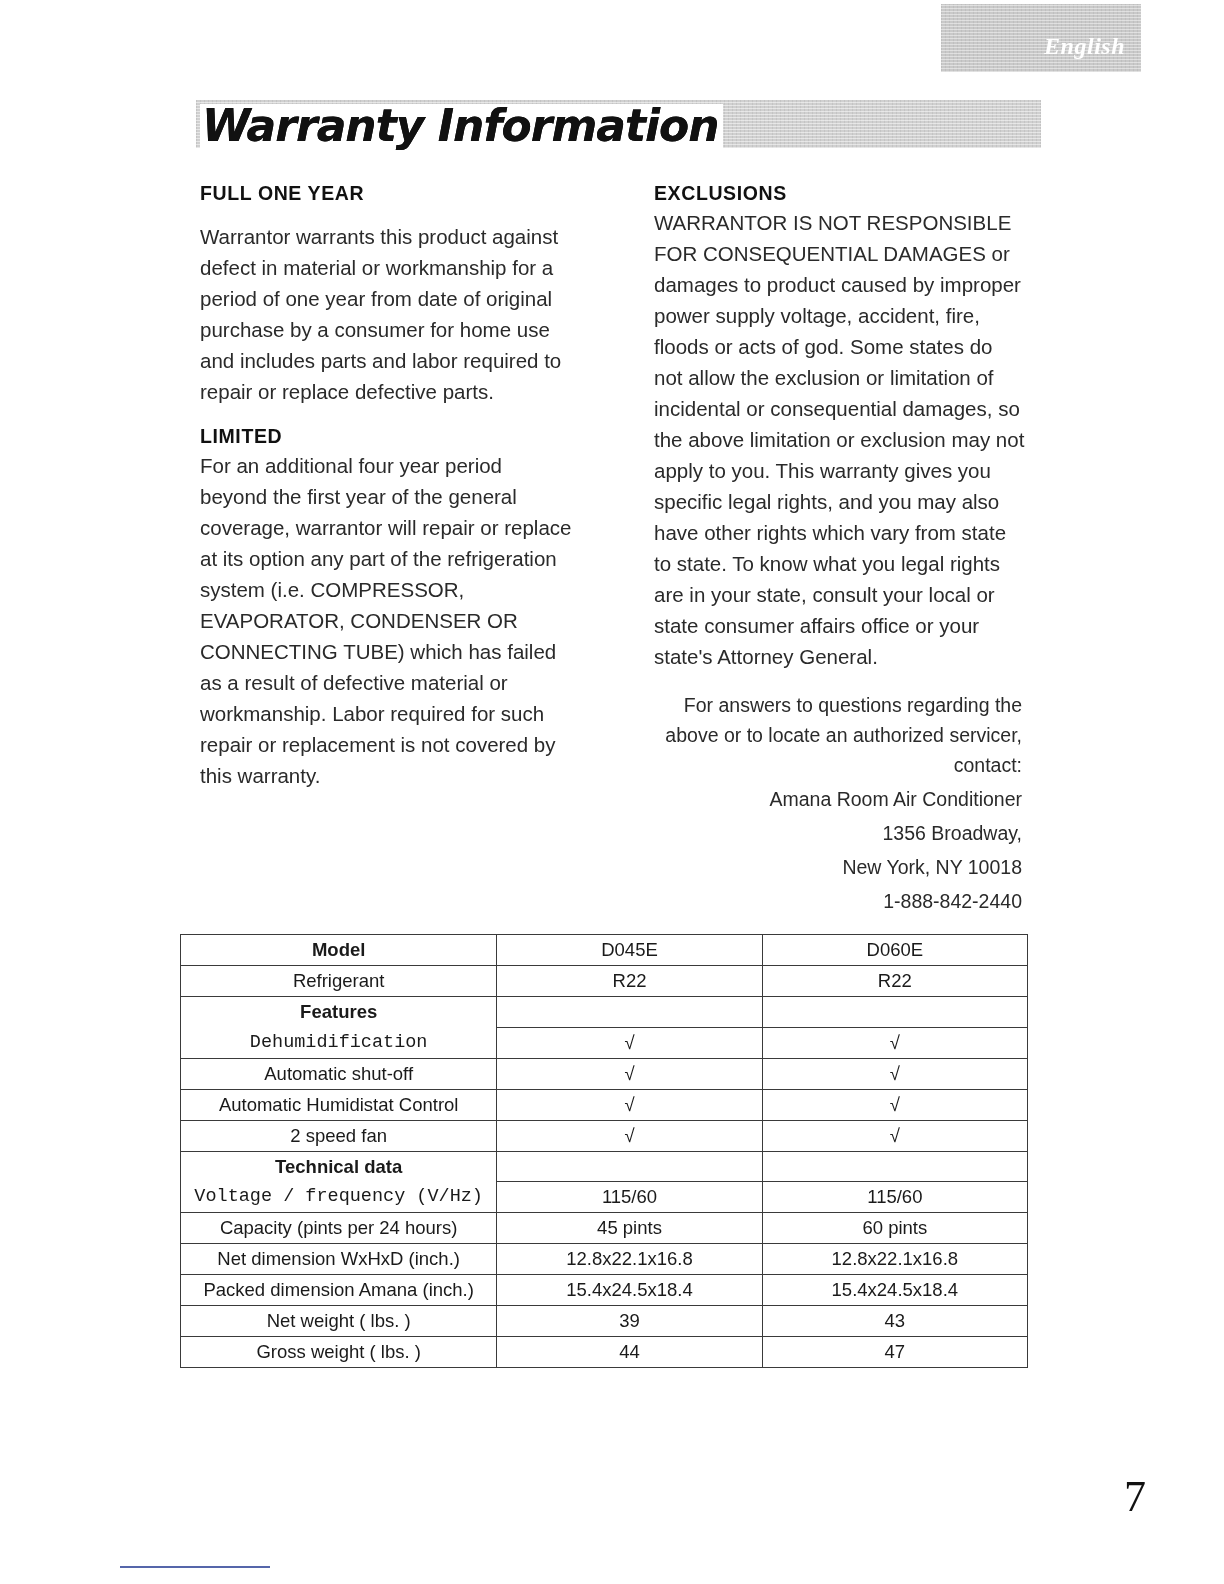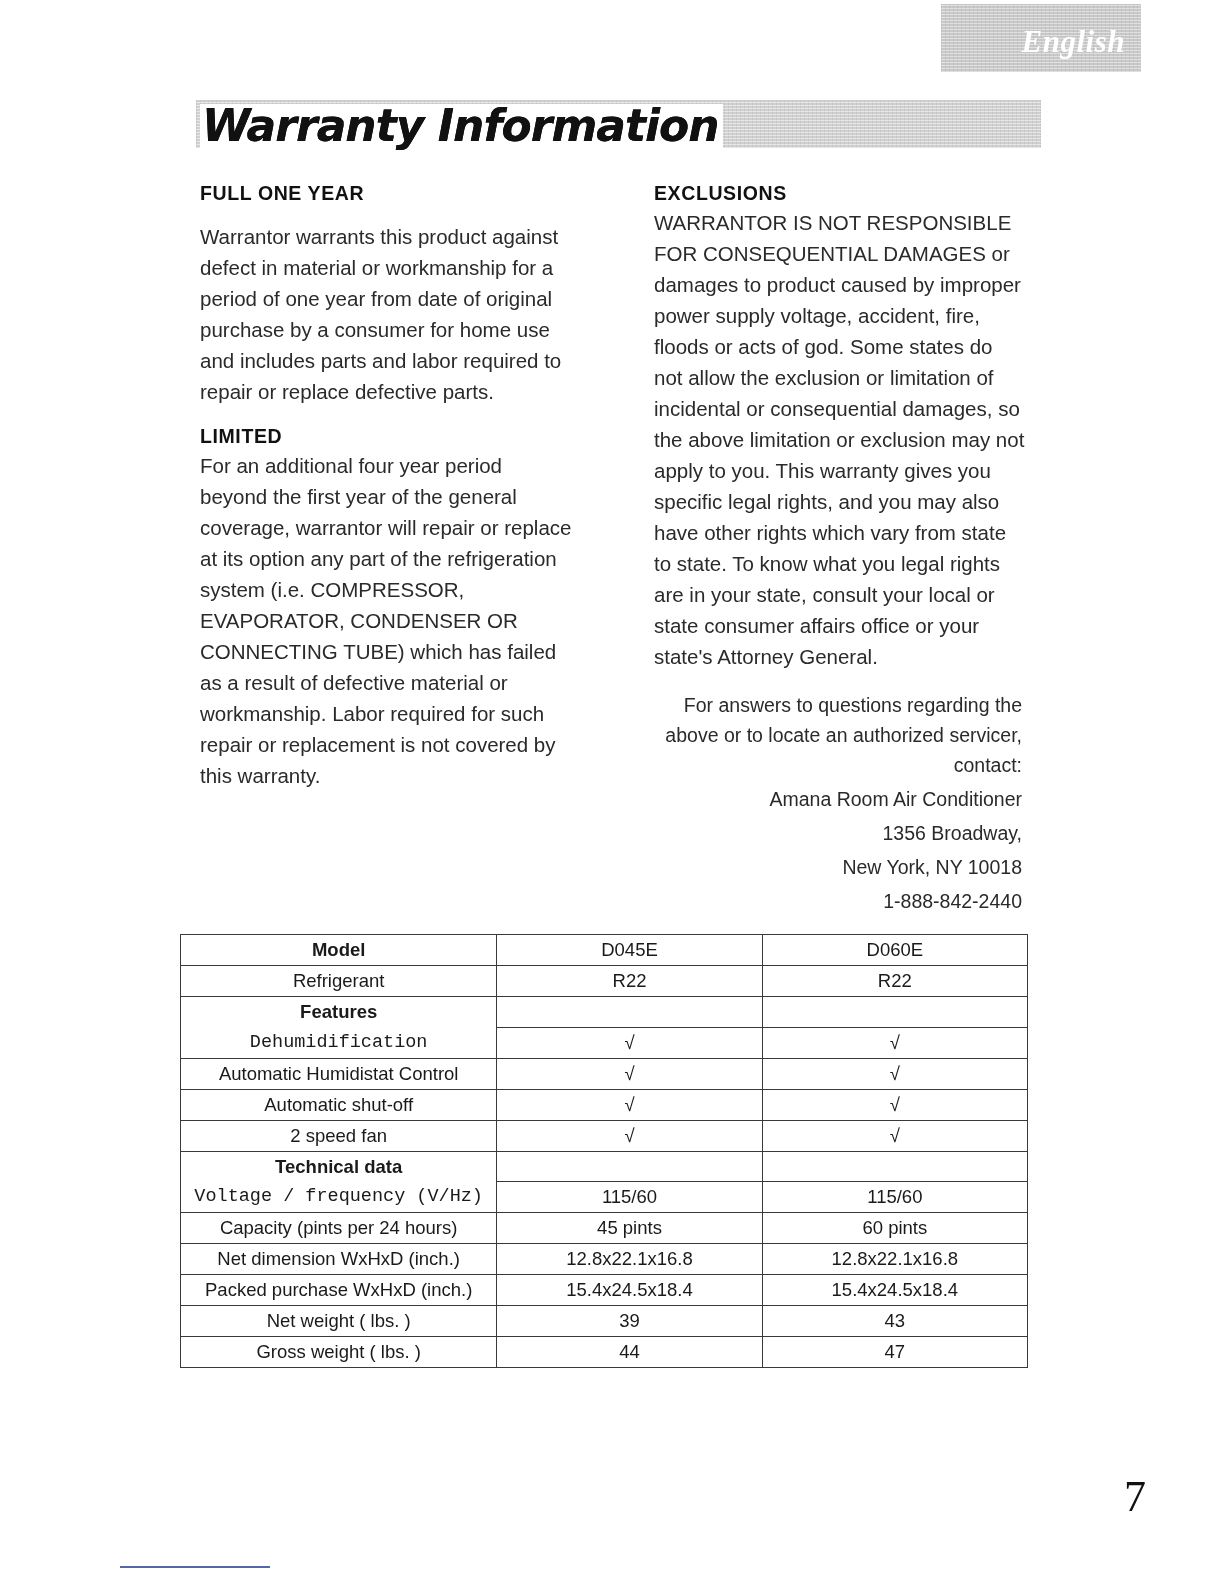--- a/index.html
+++ b/index.html
@@ -28,21 +28,21 @@
       repeating-linear-gradient(0deg, rgba(255,255,255,0.45) 0 1px, rgba(0,0,0,0) 1px 3px),
       repeating-linear-gradient(90deg, rgba(0,0,0,0.05) 0 1px, rgba(0,0,0,0) 1px 4px);
   }
   .lang-tab span {
     position: absolute;
     right: 16px;
     bottom: 12px;
     font-family: "Liberation Serif", serif;
     font-style: italic;
     font-weight: bold;
-    font-size: 31px;
+    font-size: 24px;
     color: #ffffff;
     letter-spacing: 0.5px;
     margin-left: 12px;
   }
 
   
   .title-banner {
     position: absolute;
     top: 100px;
     left: 196px;
@@ -209,26 +209,26 @@
         <td class="label grouphdr">Features</td>
         <td class="val nobtop-ignore"></td>
         <td class="val"></td>
       </tr>
       <tr>
         <td class="label nobtop">Dehumidification</td>
         <td class="val check">√</td>
         <td class="val check">√</td>
       </tr>
       <tr>
+        <td class="label">Automatic shut-off</td>
+        <td class="val check">√</td>
+        <td class="val check">√</td>
+      </tr>
+      <tr>
         <td class="label">Automatic Humidistat Control</td>
-        <td class="val check">√</td>
-        <td class="val check">√</td>
-      </tr>
-      <tr>
-        <td class="label">Automatic shut-off</td>
         <td class="val check">√</td>
         <td class="val check">√</td>
       </tr>
       <tr>
         <td class="label">2 speed fan</td>
         <td class="val check">√</td>
         <td class="val check">√</td>
       </tr>
       <tr>
         <td class="label grouphdr">Technical data</td>
@@ -244,21 +244,21 @@
         <td class="label">Capacity (pints per 24 hours)</td>
         <td class="val">45 pints</td>
         <td class="val">60 pints</td>
       </tr>
       <tr>
         <td class="label">Net dimension WxHxD (inch.)</td>
         <td class="val">12.8x22.1x16.8</td>
         <td class="val">12.8x22.1x16.8</td>
       </tr>
       <tr>
-        <td class="label">Packed purchase WxHxD (inch.)</td>
+        <td class="label">Packed dimension Amana (inch.)</td>
         <td class="val">15.4x24.5x18.4</td>
         <td class="val">15.4x24.5x18.4</td>
       </tr>
       <tr>
         <td class="label">Net weight ( lbs. )</td>
         <td class="val">39</td>
         <td class="val">43</td>
       </tr>
       <tr>
         <td class="label">Gross weight ( lbs. )</td>

